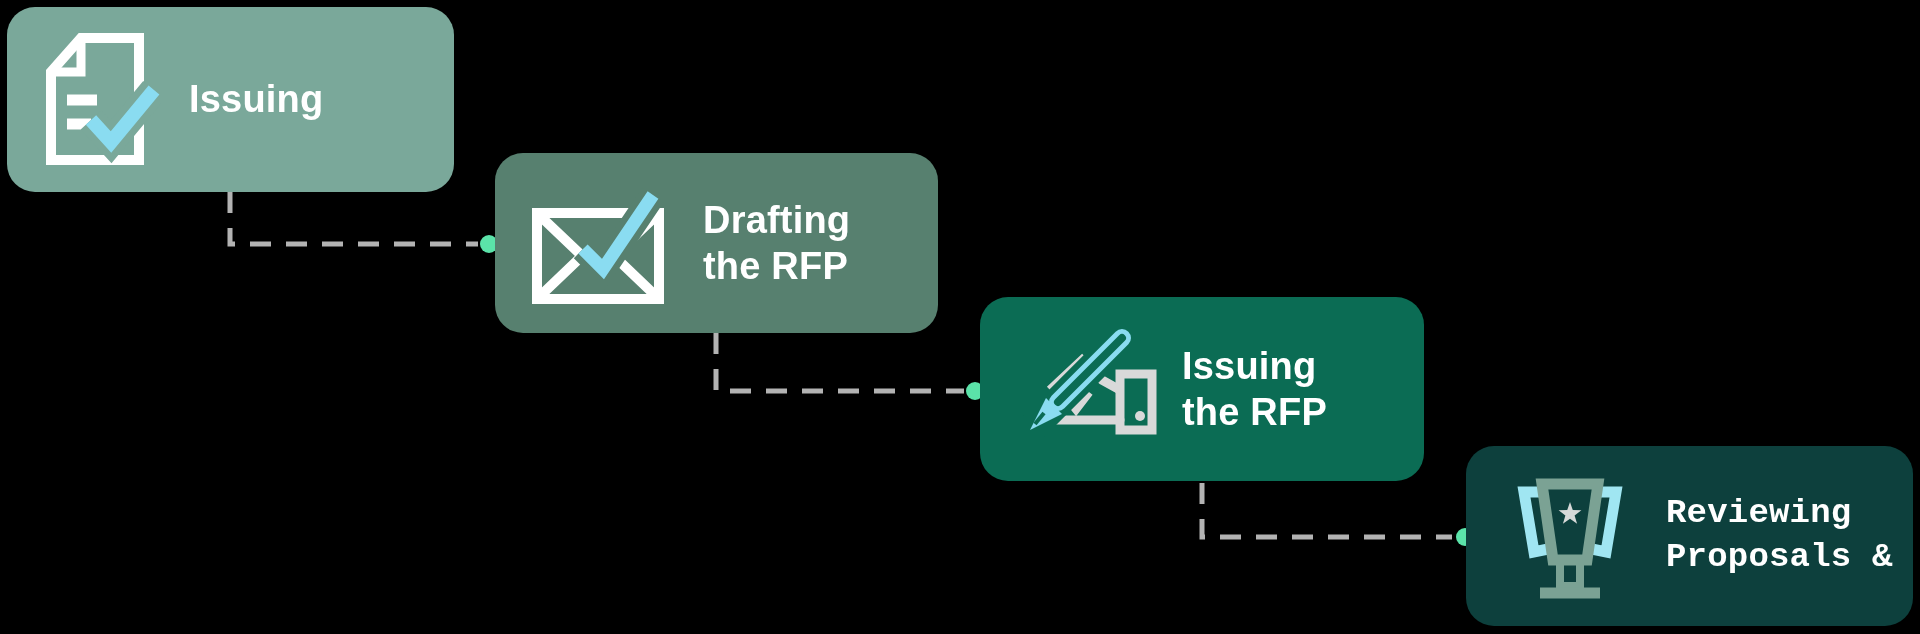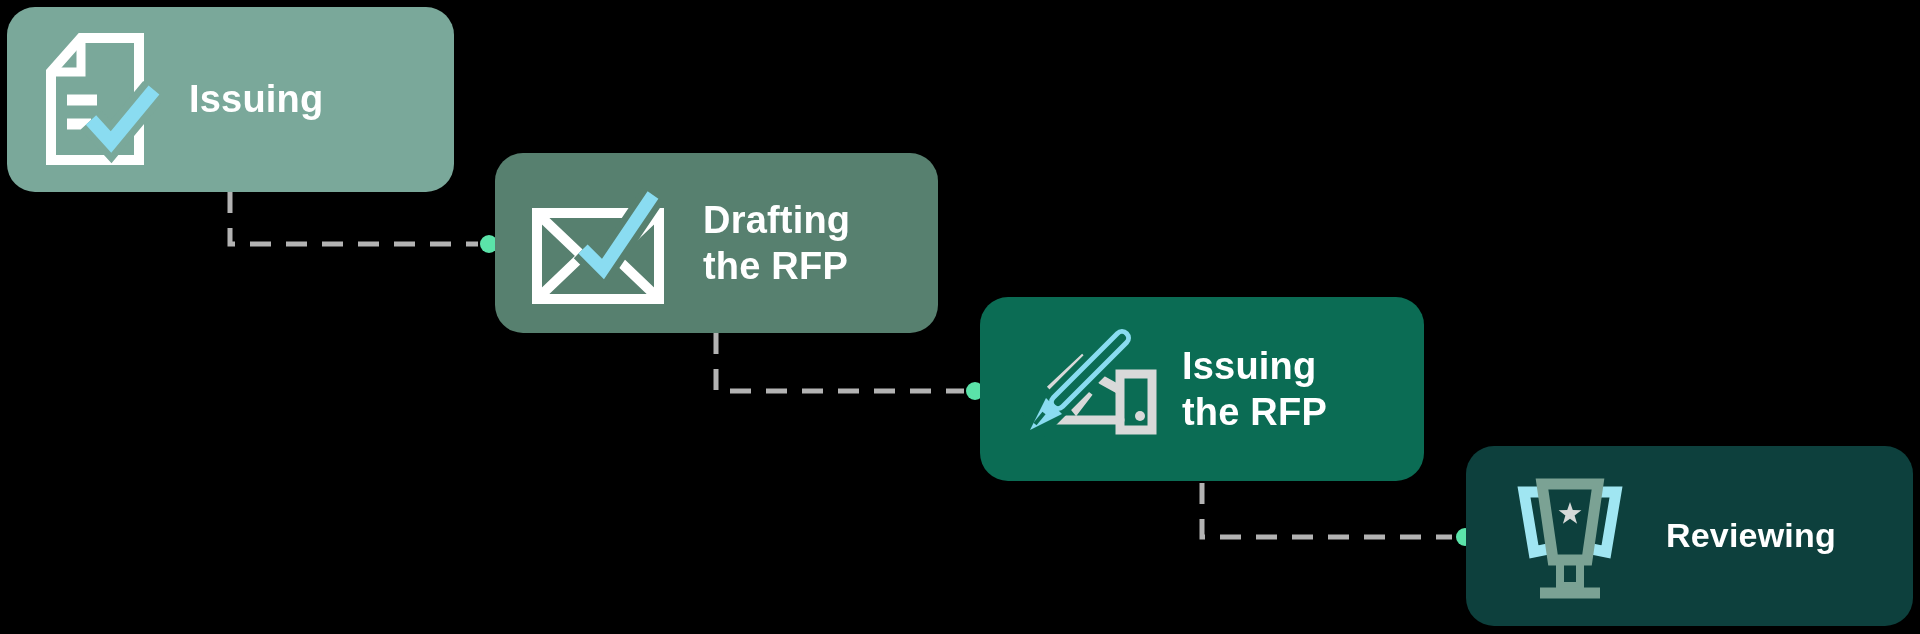--- a/index.html
+++ b/index.html
@@ -89,29 +89,30 @@
         <line x1="118" y1="18" x2="54" y2="82" stroke="#8ADCF1" stroke-width="18" stroke-linecap="round"></line>
         <line x1="118" y1="18" x2="54" y2="82" stroke="#0B6C54" stroke-width="8" stroke-linecap="round"></line>
       </svg>
     </div>
     <div class="title" style="margin-left:24px;">
       <span class="line">Issuing</span>
       <span class="line">the RFP</span>
     </div>
   </div>
 
-  <div class="card card-4" style="left: 1466px; top: 446px; width: 447px; height: 180px; background-color: rgb(13, 64, 61);">
+  <div class="card card-4" style="left: 1466px; top: 446px; width: 447px; height: 180px; background-color: rgb(13, 64, 61); font-family: Liberation Mono, monospace;">
     <div class="icon" style="margin-left:34px;">
       <svg width="140" height="128" viewBox="0 0 140 128">
         <path d="M46 20 L24 20 L34 80 L53 76" fill="none" stroke="#A0E6F2" stroke-width="11"></path>
         <path d="M94 20 L116 20 L106 80 L87 76" fill="none" stroke="#A0E6F2" stroke-width="11"></path>
         <path d="M42 12 H98 L87 88 H53 Z" fill="none" stroke="#7BA294" stroke-width="11"></path>
         <polygon points="70,30 72.8,38.1 81.4,38.3 74.6,43.5 77.1,51.7 70,46.8 62.9,51.7 65.4,43.5 58.6,38.3 67.2,38.1" fill="#D6D9D8"></polygon>
         <rect x="60" y="88" width="20" height="26" fill="none" stroke="#7BA294" stroke-width="8"></rect>
         <path d="M40 121 H100" fill="none" stroke="#7BA294" stroke-width="11"></path>
       </svg>
     </div>
     <div class="title" style="margin-left:26px;">
       <span class="line">Reviewing</span>
+      <span class="line">Proposals &amp;</span>
     </div>
   </div>
 
 </div>
 
 </body></html>

